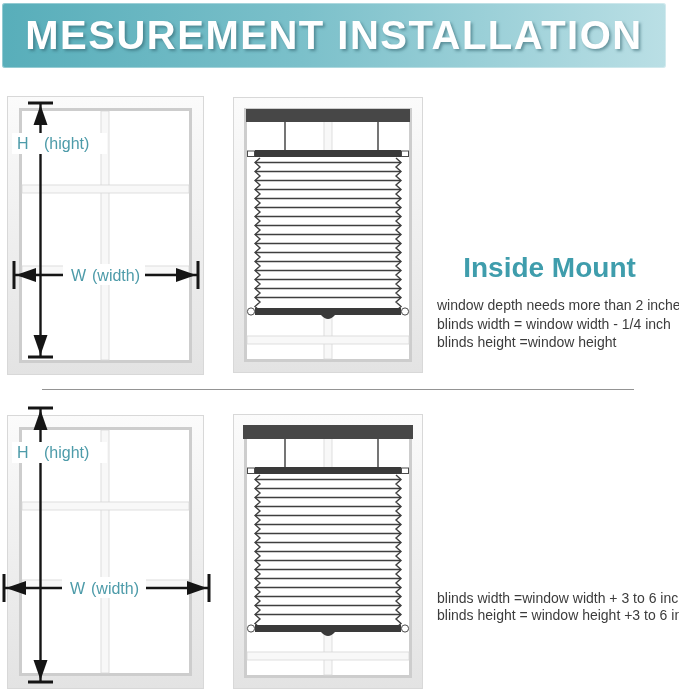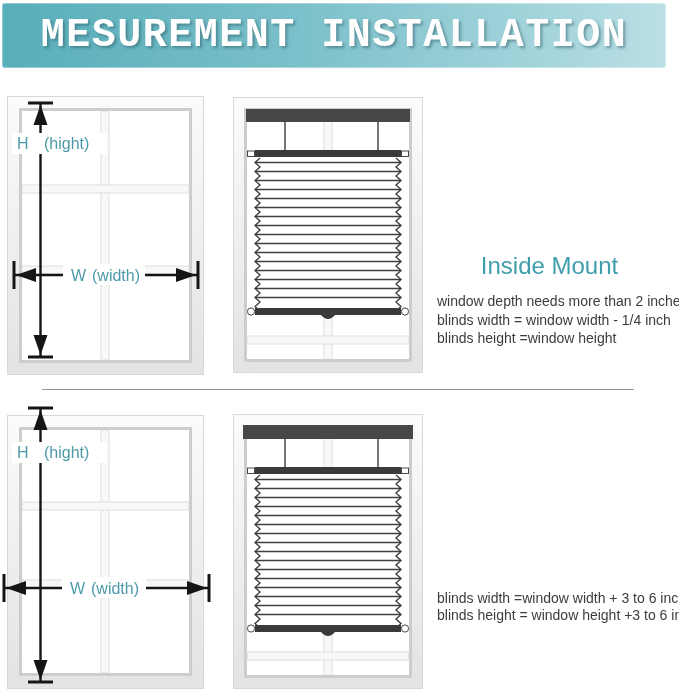--- a/index.html
+++ b/index.html
@@ -5,40 +5,40 @@
   html,body{margin:0;padding:0;background:#fff;}
   #canvas{
     position:relative;width:679px;height:689px;background:#ffffff;overflow:hidden;
     font-family:"Liberation Sans",sans-serif;
   }
   
   .banner{
     position:absolute;left:2px;top:3px;width:664px;height:65px;border-radius:3px;
     background:linear-gradient(90deg,#58aeba 0%,#7bc0ca 45%,#badfe5 100%);
     box-shadow:inset 0 0 0 1px rgba(255,255,255,.35);
-    display:flex;align-items:center;justify-content:center;font-family:Liberation Mono, monospace;
+    display:flex;align-items:center;justify-content:center;
   }
   .banner-title{
     color:#ffffff;font-size:40px;font-weight:bold;letter-spacing:1.5px;white-space:nowrap;
     text-shadow:2px 2px 3px rgba(45,95,105,.55);
   }
   
   .illus{position:absolute;}
   #win-measure-top{left:7px;top:96px;}
   #win-blind-top{left:233px;top:97px;}
   #win-measure-bot{left:2px;top:405px;}
   #win-blind-bot{left:233px;top:414px;}
   .mlabel{font-family:"Liberation Sans",sans-serif;font-size:16px;fill:#4d9ba9;}
   
   .info{position:absolute;left:437px;width:245px;}
   #inside-info{top:252px;}
   #outside-info{top:572px;}
   .mount-heading{
     margin:0;width:225px;text-align:center;
-    color:#3f9dac;font-size:24px;font-weight:normal;white-space:nowrap;
+    color:#3f9dac;font-size:28px;font-weight:bold;white-space:nowrap;
   }
   .mount-lines{margin:0;padding:0;list-style:none;color:#3c3c3c;font-size:14px;}
   #inside-info .mount-lines{margin-top:12px;}
   #inside-info .mount-lines li{line-height:18.5px;white-space:nowrap;}
   #outside-info .mount-lines{margin-top:18px;}
   #outside-info .mount-lines li{line-height:17px;white-space:nowrap;}
   
   .divider{position:absolute;left:42px;top:389px;width:592px;height:1px;background:#949494;}
 </style>
 </head>

